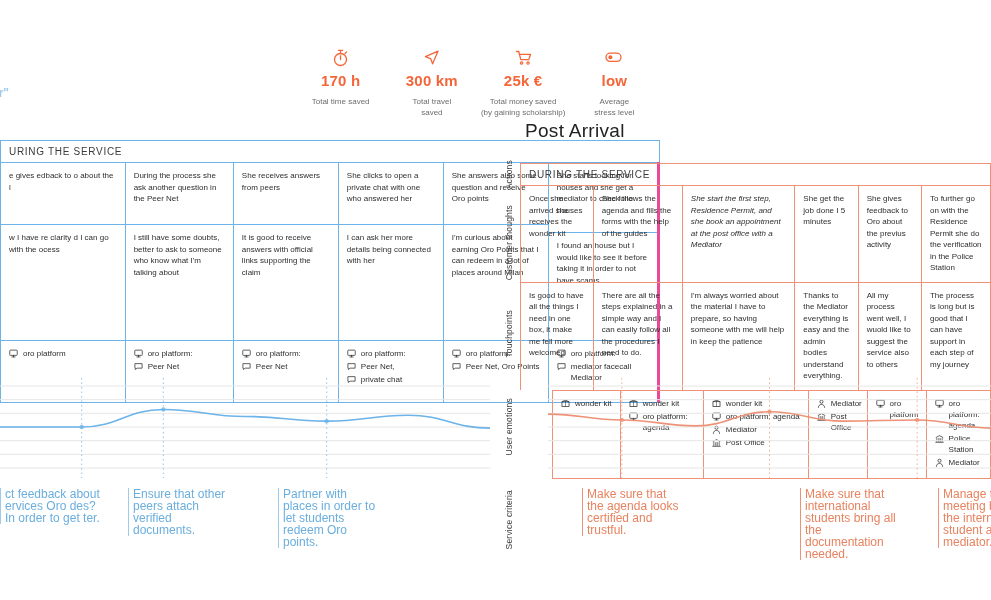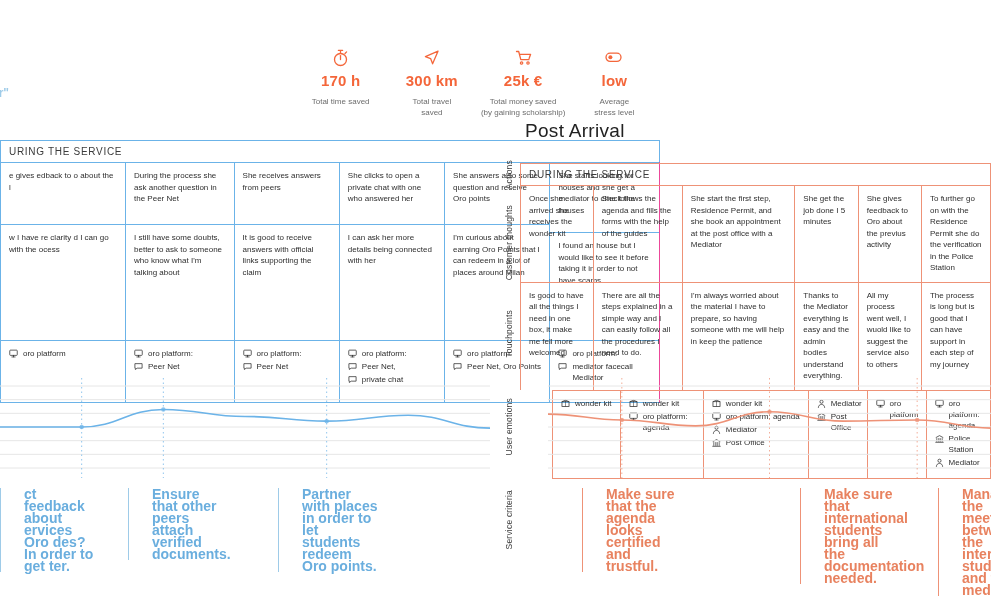--- a/index.html
+++ b/index.html
@@ -59,21 +59,21 @@
   .row-actions .cell   { min-height: 58px; }
   .row-thoughts .cell  { min-height: 108px; }
   .row-touch .cell     { min-height: 62px; }
 
   .tp { display: flex; gap: 5px; align-items: flex-start; margin-bottom: 2px; }
   .tp-ico { flex: none; width: 9px; height: 10px; margin-top: 1px; color: #2e2e2e; }
   .tp-txt { font-size: 8px; line-height: 11px; }
 
   
   .blue .phase-bar { border: 1px solid #6bb3e8; border-bottom: none; }
-  .blue .grid-row  { border-left: 1px solid #6bb3e8; border-right: 1px solid #ec4899; }
+  .blue .grid-row  { border-left: 1px solid #6bb3e8; border-right: 3px solid #ec4899; }
   .blue .grid-row.row-touch { border-bottom: 1px solid #6bb3e8; }
   .blue .cell { border-top: 1px solid #6bb3e8; border-right: 1px solid #6bb3e8; }
   .blue .cell:last-child { border-right: none; }
   .blue .grid-row.row-thoughts .cell { border-top: 1px solid #6bb3e8; }
   .blue .grid-row.row-touch .cell { border-top: 1px solid #6bb3e8; }
 
   
   .orange .phase-bar { border: 1px solid #EE9277; border-bottom: none; }
   .orange .grid-row  { border-left: 1px solid #EE9277; border-right: 1px solid #EE9277; }
   .orange .grid-row.row-touch { border-bottom: 1px solid #EE9277; margin-left: 32px; }
@@ -91,22 +91,22 @@
   .chart { position: absolute; }
   .chart-left  { left: 0;   top: 378px; width: 490px; height: 100px; }
   .chart-right { left: 520px; top: 378px; width: 471px; height: 100px; }
   .chart svg { display: block; width: 100%; height: 100%; }
 
   
   .notes { position: absolute; }
   .notes-left  { left: 0;   top: 488px; width: 490px; height: 100px; }
   .notes-right { left: 520px; top: 488px; width: 471px; height: 100px; }
   .note {
-    position: absolute; font-size: 14px; line-height: 12px;
-    padding-left: 23px; width: 100px; font-weight: bold;
+    position: absolute; font-size: 12px; line-height: 12px;
+    padding-left: 4px; width: 100px;
   }
   .note-blue   { color: #6aaede; border-left: 1.5px solid #9ecbe8; }
   .note-orange { color: #E8825F; border-left: 1.5px solid #EE9277; }
 </style>
 </head>
 <body>
 
 <div class="canvas">
 
   <div class="brand">ulator"</div>
@@ -305,21 +305,21 @@
   <div class="axis-label" style="left:504px; top:310px;">Touchpoints</div>
   <div class="axis-label" style="left:504px; top:398px;">User emotions</div>
   <div class="axis-label" style="left:504px; top:490px;">Service criteria</div>
 
   <div class="panel panel-right" style="height:600px;">
     <div class="table table-right orange">
       <div class="phase-bar">DURING THE SERVICE</div>
       <div class="grid-row row-actions" id="R-actions">
           <div class="cell " style="width: 15.5%;">Once she arrived she receives the wonder kit</div>
           <div class="cell " style="width: 19%;">She follows the agenda and fills the forms with the help of the guides</div>
-          <div class="cell " style="width: 24%;">She start the first step, Residence Permit, and she book an appointment at the post office with a Mediator</div>
+          <div class="cell " style="width: 24%; font-style: italic;">She start the first step, Residence Permit, and she book an appointment at the post office with a Mediator</div>
           <div class="cell " style="width: 13.5%;">She get the job done I 5 minutes</div>
           <div class="cell " style="width: 13.5%;">She  gives feedback to Oro about the previus activity</div>
           <div class="cell " style="width: 14.5%;">To further go on with the Residence Permit she do the verification in the Police Station</div>
         </div>
       <div class="grid-row row-thoughts" id="R-thoughts">
           <div class="cell " style="width: 15.5%;">Is good to have all the things I need in one box, it make me fell more welcomed</div>
           <div class="cell " style="width: 19%;">There are all the steps explained in a simple way and I can easily follow all the procedures I need to do.</div>
           <div class="cell " style="width: 24%;">I'm always worried about the material I have to prepare, so having someone with me will help in keep the patience</div>
           <div class="cell " style="width: 13.5%;">Thanks to the Mediator everything is easy and the admin bodies understand everything.</div>
           <div class="cell " style="width: 13.5%;">All my process went well, I wuold like to suggest the service also to others</div>

